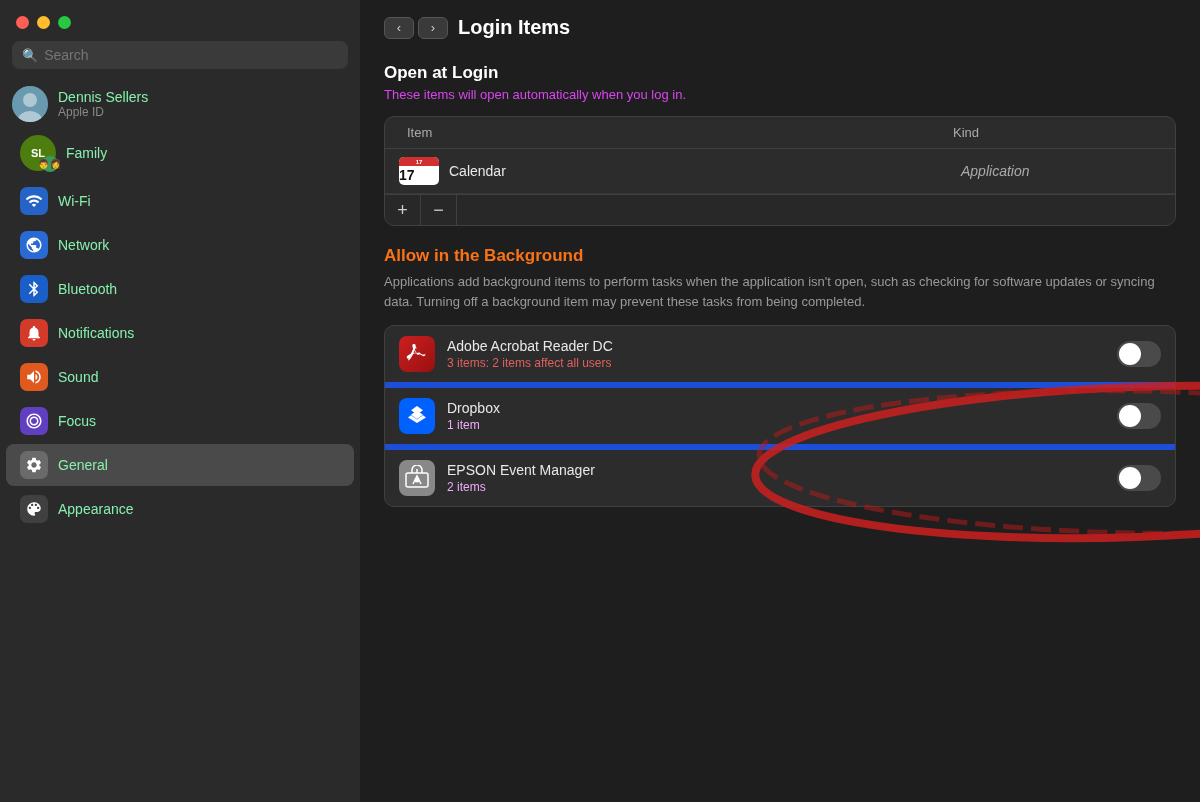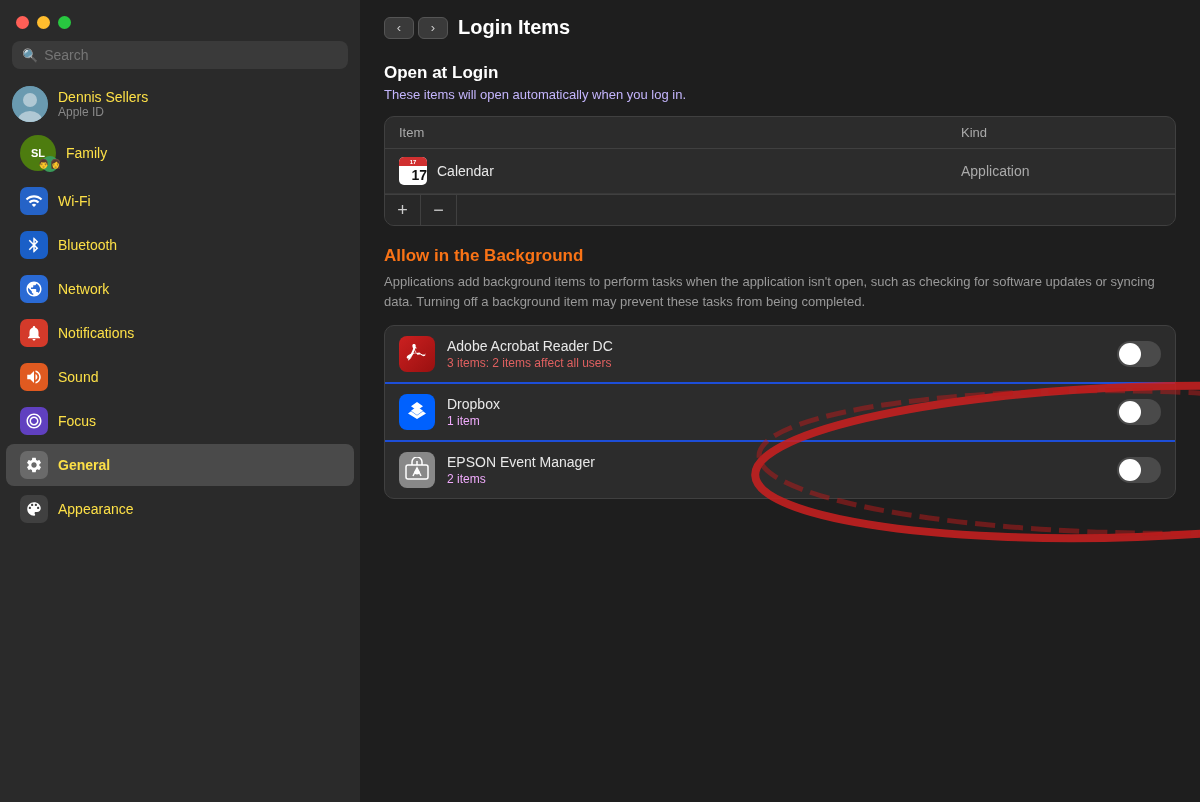--- a/index.html
+++ b/index.html
@@ -65,25 +65,24 @@
       display: flex;
       align-items: center;
       gap: 10px;
       padding: 7px 14px;
       cursor: pointer;
       border-radius: 8px;
       margin: 1px 6px;
     }
     .sidebar-item.active {
       background: #4a4a4a;
-      font-weight: bold;
     }
     .sidebar-item-label {
       font-size: 14px;
-      color: #fde047;
+      color: #86efac;
     }
     .sidebar-item-sublabel {
       font-size: 12px;
       color: #888;
     }
 
     .sidebar-avatar {
       width: 36px;
       height: 36px;
       border-radius: 50%;
@@ -192,35 +191,35 @@
     }
 
     .section-title {
       font-size: 17px;
       font-weight: 600;
       color: #ffffff;
       margin-bottom: 4px;
     }
     .section-subtitle {
       font-size: 13px;
-      color: #c4b5fd;
+      color: #d946ef;
       margin-bottom: 14px;
     }
 
     
     .items-table {
       background: #2c2c2c;
       border-radius: 10px;
       border: 1px solid #404040;
       overflow: hidden;
       margin-bottom: 16px;
     }
     .table-header {
       display: flex;
-      padding: 8px 14px;
+      padding: 8px 22px;
       border-bottom: 1px solid #404040;
       font-size: 13px;
       color: #aaa;
       font-weight: 500;
     }
     .col-item { flex: 1; }
     .col-kind { width: 200px; }
     .table-row {
       display: flex;
       align-items: center;
@@ -230,20 +229,21 @@
     .table-row:last-child { border-bottom: none; }
     .row-name {
       font-size: 14px;
       color: #e8e8e8;
       flex: 1;
     }
     .row-kind {
       width: 200px;
       font-size: 14px;
       color: #aaa;
+      font-style: italic;
     }
     .table-actions {
       display: flex;
       gap: 0;
       border-top: 1px solid #404040;
       background: #282828;
     }
     .action-btn {
       width: 36px;
       height: 30px;
@@ -278,21 +278,21 @@
     .app-list {
       background: #2c2c2c;
       border-radius: 10px;
       border: 1px solid #404040;
       overflow: hidden;
     }
     .app-row {
       display: flex;
       align-items: center;
       padding: 10px 14px;
-      border-bottom: 2px solid #1d4ed8;
+      border-bottom: 6px solid #1d4ed8;
     }
     .app-row:last-child { border-bottom: none; }
     .app-icon {
       width: 36px;
       height: 36px;
       border-radius: 8px;
       margin-right: 12px;
       flex-shrink: 0;
       display: flex;
       align-items: center;
@@ -354,28 +354,28 @@
       z-index: 100;
     }
 
     .main-wrapper {
       position: relative;
       flex: 1;
     }
 
     
     .cal-icon {
-      width: 28px;
+      width: 40px;
       height: 28px;
       border-radius: 5px;
       background: #fff;
       overflow: hidden;
       display: flex;
       flex-direction: column;
-      align-items: flex-end;
+      align-items: flex-start;
       flex-shrink: 0;
     }
     .cal-top {
       background: #d03030;
       width: 100%;
       height: 9px;
       display: flex;
       align-items: center;
       justify-content: center;
       font-size: 6px;
@@ -430,35 +430,35 @@
   <div class="sidebar-item">
     <div class="icon-circle icon-wifi">
       <svg width="18" height="18" viewBox="0 0 24 24" fill="white">
         <path d="M1 9l2 2c5-5 13-5 18 0l2-2C16.93 2.93 7.08 2.93 1 9zm8 8l3 3 3-3c-1.65-1.66-4.34-1.66-6 0zm-4-4l2 2c2.76-2.76 7.24-2.76 10 0l2-2C15.14 9.14 8.87 9.14 5 13z"></path>
       </svg>
     </div>
     <span class="sidebar-item-label">Wi-Fi</span>
   </div>
 
   <div class="sidebar-item">
+    <div class="icon-circle icon-network">
+      <svg width="18" height="18" viewBox="0 0 24 24" fill="white">
+        <path d="M12 2C6.48 2 2 6.48 2 12s4.48 10 10 10 10-4.48 10-10S17.52 2 12 2zm-1 17.93c-3.95-.49-7-3.85-7-7.93 0-.62.08-1.21.21-1.79L9 15v1c0 1.1.9 2 2 2v1.93zm6.9-2.54c-.26-.81-1-1.39-1.9-1.39h-1v-3c0-.55-.45-1-1-1H8v-2h2c.55 0 1-.45 1-1V7h2c1.1 0 2-.9 2-2v-.41c2.93 1.19 5 4.06 5 7.41 0 2.08-.8 3.97-2.1 5.39z"></path>
+      </svg>
+    </div>
+    <span class="sidebar-item-label">Network</span>
+  </div>
+
+  <div class="sidebar-item">
     <div class="icon-circle icon-bluetooth">
       <svg width="18" height="18" viewBox="0 0 24 24" fill="white">
         <path d="M17.71 7.71L12 2h-1v7.59L6.41 5 5 6.41 10.59 12 5 17.59 6.41 19 11 14.41V22h1l5.71-5.71-4.3-4.29 4.3-4.29zM13 5.83l1.88 1.88L13 9.59V5.83zm1.88 10.46L13 18.17v-3.76l1.88 1.88z"></path>
       </svg>
     </div>
     <span class="sidebar-item-label">Bluetooth</span>
-  </div>
-
-  <div class="sidebar-item">
-    <div class="icon-circle icon-network">
-      <svg width="18" height="18" viewBox="0 0 24 24" fill="white">
-        <path d="M12 2C6.48 2 2 6.48 2 12s4.48 10 10 10 10-4.48 10-10S17.52 2 12 2zm-1 17.93c-3.95-.49-7-3.85-7-7.93 0-.62.08-1.21.21-1.79L9 15v1c0 1.1.9 2 2 2v1.93zm6.9-2.54c-.26-.81-1-1.39-1.9-1.39h-1v-3c0-.55-.45-1-1-1H8v-2h2c.55 0 1-.45 1-1V7h2c1.1 0 2-.9 2-2v-.41c2.93 1.19 5 4.06 5 7.41 0 2.08-.8 3.97-2.1 5.39z"></path>
-      </svg>
-    </div>
-    <span class="sidebar-item-label">Network</span>
   </div>
 
   <div class="sidebar-item">
     <div class="icon-circle icon-notifications">
       <svg width="18" height="18" viewBox="0 0 24 24" fill="white">
         <path d="M12 22c1.1 0 2-.9 2-2h-4c0 1.1.9 2 2 2zm6-6v-5c0-3.07-1.64-5.64-4.5-6.32V4c0-.83-.67-1.5-1.5-1.5s-1.5.67-1.5 1.5v.68C7.63 5.36 6 7.92 6 11v5l-2 2v1h16v-1l-2-2z"></path>
       </svg>
     </div>
     <span class="sidebar-item-label">Notifications</span>
   </div>

